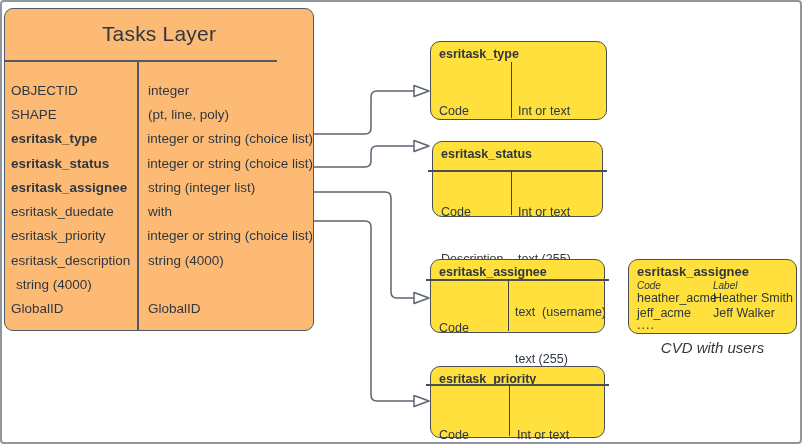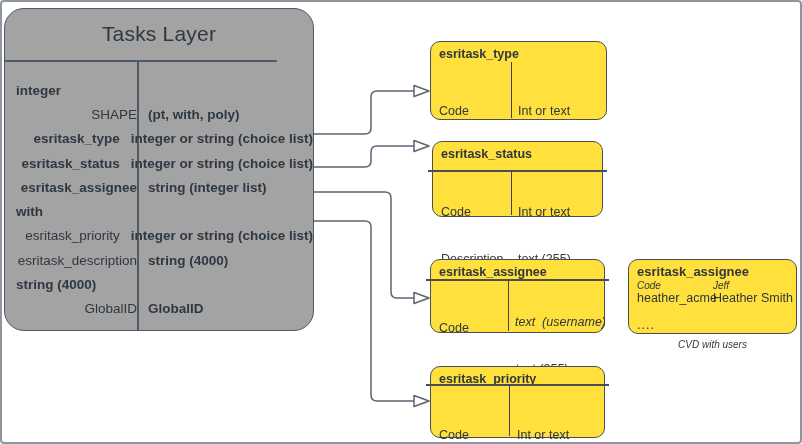--- a/index.html
+++ b/index.html
@@ -7,34 +7,34 @@
     position:relative; width:802px; height:444px; overflow:hidden;
     font-family:"Liberation Sans", sans-serif; background:#ffffff;
   }
   .frame {
     position:absolute; inset:0; border:2px solid #8f969d; border-radius:4px;
     box-sizing:border-box; pointer-events:none;
   }
   
   .table {
     position:absolute; left:4px; top:8px; width:310px; height:323px;
-    background:#a3a3a3; border:1.6px solid #4e5a66; border-radius:20px;
-    box-sizing:border-box; color:#2f3841;text-align:right;
+    background:#fdba74; border:1.6px solid #4e5a66; border-radius:9px;
+    box-sizing:border-box; color:#2f3841;
   }
   .table-title {
     position:absolute; top:0; left:0; right:0; height:50px;
     display:flex; align-items:center; justify-content:center;
     font-size:21px; letter-spacing:.2px;
   }
   .table-sep { position:absolute; top:51px; left:-1px; width:273px; height:1.8px; background:#4e5a66; }
   .table-div { position:absolute; top:52px; bottom:0; left:132px; width:1.6px; background:#4e5a66; }
   .rows { position:absolute; top:69px; left:0; right:0; }
   .trow { display:flex; height:24.3px; align-items:center; font-size:13.5px; }
   .trow .f { width:132px; padding-left:6px; box-sizing:border-box; white-space:nowrap; }
-  .trow .t { padding-left:11px; white-space:nowrap;font-weight:bold; }
+  .trow .t { padding-left:11px; white-space:nowrap; }
   .bold { font-weight:bold; }
   
   .dom {
     position:absolute; background:#ffe03d; border:1.6px solid #4a4f55;
     border-radius:10px; box-sizing:border-box; color:#30373d;
   }
   .dom-title { position:absolute; left:8px; top:5px; font-weight:bold; font-size:12.5px; white-space:nowrap; }
   .dom-sep { position:absolute; left:-5px; right:-5px; height:1.6px; background:#4a4f55; }
   .dom-div { position:absolute; width:1.4px; bottom:1px; background:#3f444a; }
   .dom-col { position:absolute; font-size:12.5px; line-height:15.5px; white-space:pre; }
@@ -45,21 +45,21 @@
     box-sizing:border-box; color:#30373d;
   }
   .cvd-title { position:absolute; left:8px; top:4px; font-weight:bold; font-size:13px; white-space:nowrap; }
   .cvd-heads { position:absolute; left:8px; top:20px; display:flex; font-size:10px; font-style:italic; }
   .cvd-heads span:first-child { width:76px; }
   .cvd-row { position:absolute; left:8px; display:flex; font-size:12.5px; }
   .cvd-row span:first-child { width:76px; }
   .cvd-more { position:absolute; left:8px; top:58px; font-size:12.5px; letter-spacing:1px; }
   .cvd-caption {
     position:absolute; left:628px; top:339px; width:169px; text-align:center;
-    font-size:10px; font-style:italic; color:#33383d;
+    font-size:15px; font-style:italic; color:#33383d;
   }
   svg.wires { position:absolute; left:0; top:0; pointer-events:none; }
 </style>
 </head>
 <body>
 
 <div id="canvas">
 
   <svg class="wires" width="802" height="444" viewBox="0 0 802 444">
     <g stroke="#5b6470" stroke-width="1.5" fill="none" stroke-linejoin="round">
@@ -75,39 +75,41 @@
       <path d="M414 395.5 L429 401 L414 406.5 Z"></path>
     </g>
   </svg>
 
   <div class="table">
     <div class="table-title">Tasks Layer</div>
     <div class="table-sep"></div>
     <div class="table-div"></div>
     <div class="rows">
       <div class="trow">
+        <span class="f">OBJECTID</span>
         <span class="t">integer</span>
       </div>
       <div class="trow">
         <span class="f">SHAPE</span>
-        <span class="t">(pt, with, poly)</span>
+        <span class="t">(pt, line, poly)</span>
       </div>
       <div class="trow">
         <span class="f bold">esritask_type</span>
         <span class="t">integer or string (choice list)</span>
       </div>
       <div class="trow">
         <span class="f bold">esritask_status</span>
         <span class="t">integer or string (choice list)</span>
       </div>
       <div class="trow">
         <span class="f bold">esritask_assignee</span>
         <span class="t">string (integer list)</span>
       </div>
       <div class="trow">
+        <span class="f">esritask_duedate</span>
         <span class="t">with</span>
       </div>
       <div class="trow">
         <span class="f">esritask_priority</span>
         <span class="t">integer or string (choice list)</span>
       </div>
       <div class="trow">
         <span class="f">esritask_description</span>
         <span class="t">string (4000)</span>
       </div>
@@ -149,21 +151,21 @@
   </div>
 
   <div class="dom" style="left:430px; top:259px; width:175px; height:74px;">
     <div class="dom-title">esritask_assignee</div>
     <div class="dom-sep" style="top:19px;"></div>
     <div class="dom-div" style="left:77px; top:19px;"></div>
     <div class="dom-col" style="left:8px; top:30px;">
       <div>Code</div>
       <div>Description</div>
     </div>
-    <div class="dom-col" style="left:84px; top:24px;font-style:italic;">
+    <div class="dom-col" style="left:84px; top:14px;">
       <div>text  (username)</div>
       <div>text (255)</div>
     </div>
   </div>
 
   <div class="dom" style="left:430px; top:366px; width:175px; height:72px;">
     <div class="dom-title">esritask_priority</div>
     <div class="dom-sep" style="top:17px;"></div>
     <div class="dom-div" style="left:78px; top:17px;"></div>
     <div class="dom-col" style="left:8px; top:30px;">
@@ -173,24 +175,28 @@
     <div class="dom-col" style="left:86px; top:30px;">
       <div>Int or text</div>
       
     </div>
   </div>
 
   <div class="cvd">
     <div class="cvd-title">esritask_assignee</div>
     <div class="cvd-heads">
       <span>Code</span>
-      <span>Jeff</span>
+      <span>Label</span>
     </div>
     <div class="cvd-row" style="top:31px;">
       <span>heather_acme</span>
       <span>Heather Smith</span>
     </div>
+    <div class="cvd-row" style="top:46px;">
+      <span>jeff_acme</span>
+      <span>Jeff Walker</span>
+    </div>
     <div class="cvd-more">....</div>
   </div>
   <div class="cvd-caption">CVD with users</div>
 
   <div class="frame"></div>
 </div>
 
 </body></html>

